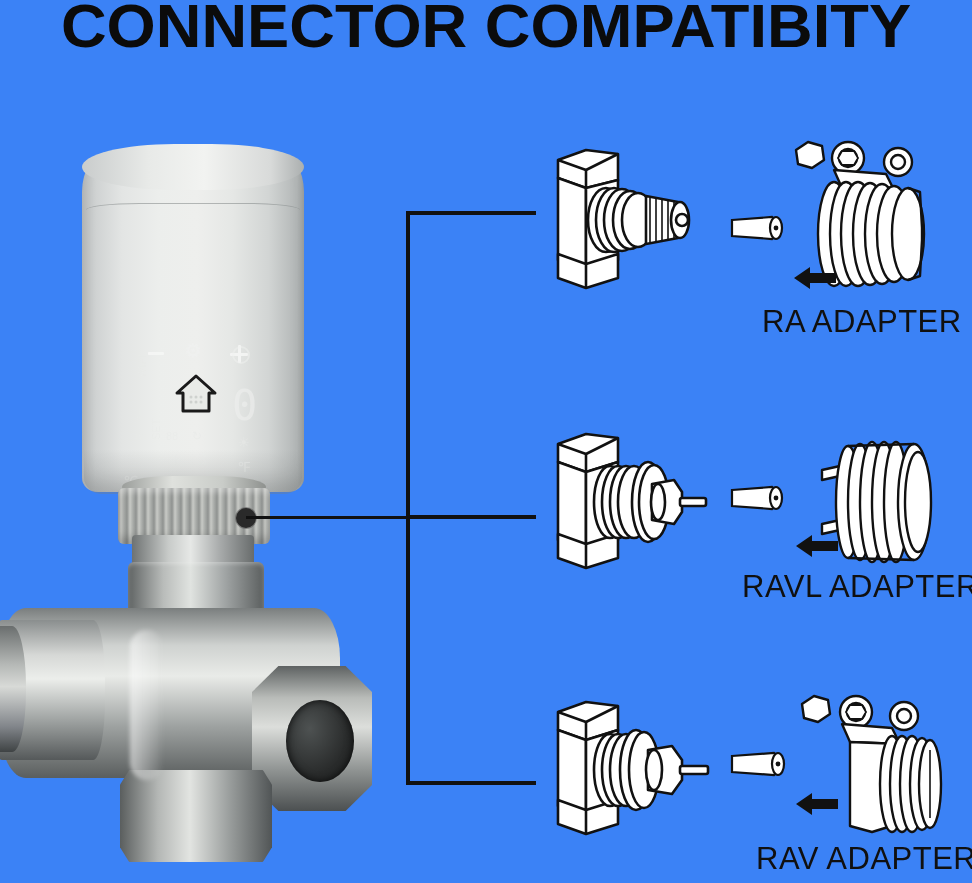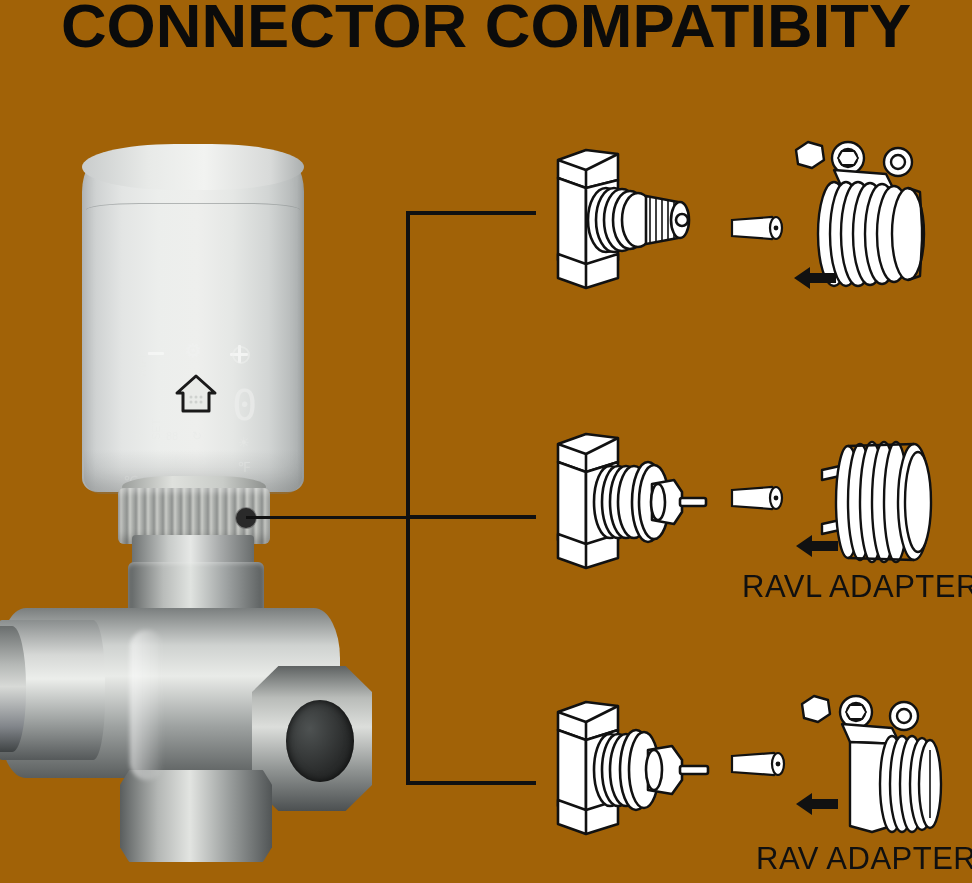--- a/index.html
+++ b/index.html
@@ -7,21 +7,21 @@
     padding: 0;
     background: #ffffff;
   }
   body {
     font-family: "Liberation Sans", sans-serif;
   }
   #page {
     position: relative;
     width: 972px;
     height: 883px;
-    background: #a16207;
+    background: #3b82f6;
     overflow: hidden;
   }
 
   
   .title {
     position: absolute;
     left: 0;
     top: -6px;
     width: 972px;
     text-align: center;
@@ -452,20 +452,21 @@
       </g>
     </svg>
   </div>
 
   <div class="diag" style="left:792px; top:266px;">
     <svg width="46" height="24" viewBox="0 0 46 24">
       <path d="M44 7 L18 7 L18 1 L2 12 L18 23 L18 17 L44 17 Z" fill="#111111"></path>
     </svg>
   </div>
 
+  <div class="label" style="left:762px; top:305px;">RA ADAPTER</div>
 
   <div class="diag" style="left:540px; top:422px;">
     <svg width="200" height="160" viewBox="0 0 200 160">
       <g fill="#ffffff" stroke="#111111" stroke-width="2.6" stroke-linejoin="round">
         <path d="M18 22 L46 12 L78 16 L78 40 L46 50 L18 40 Z"></path>
         <path d="M18 22 L46 32 L78 16" fill="none"></path>
         <path d="M46 32 L46 50" fill="none"></path>
         <path d="M18 40 L18 118 L46 128 L46 50 Z"></path>
         <path d="M46 50 L46 128 L78 118 L78 40 Z"></path>
         <path d="M18 112 L46 122 L78 112 L78 136 L46 146 L18 136 Z"></path>

